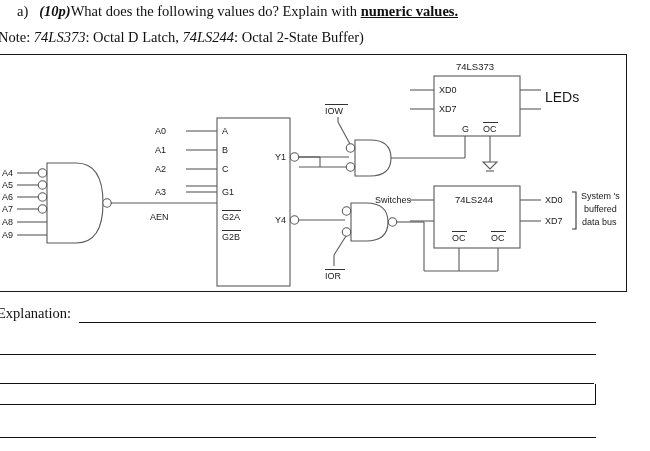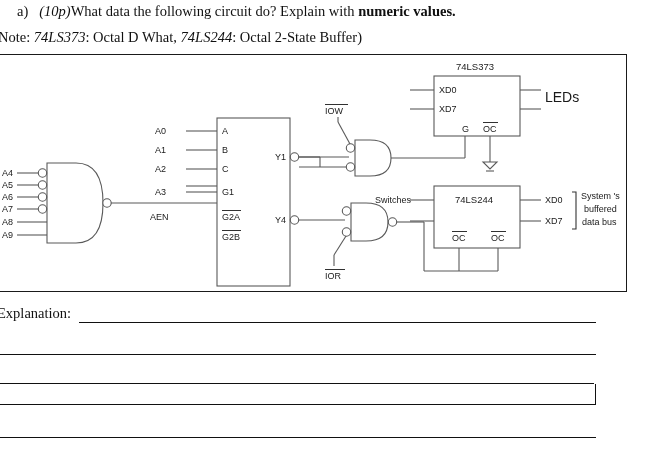--- a/index.html
+++ b/index.html
@@ -16,22 +16,22 @@
   
   .q-line{
     position:absolute;
     font-family:"Liberation Serif",serif;
     font-size:14.5px;
     white-space:nowrap;
     color:#101010;
   }
   #q-a{left:17px;top:3px;}
   #q-a .lbl{margin-right:11px;}
-  #q-a .pts{font-style:italic;font-weight:normal;}
-  #q-a .underline{font-weight:bold;}
+  #q-a .pts{font-style:italic;font-weight:bold;}
+  #q-a .underline{font-weight:bold;text-decoration:underline;}
   #note-line{left:-2px;top:29px;}
   #note-line .part{font-style:italic;}
 
   
   #diagram{
     position:absolute;
     left:0px;top:54px;
     width:627px;height:238px;
     border:1px solid #1a1a1a;
     border-left:none;
@@ -56,25 +56,25 @@
     width:0;
     border-left:1.3px solid #111;
   }
 </style>
 </head>
 <body>
 
 <div id="root">
 
   <div class="q-line" id="q-a">
-    <span class="lbl">a)</span><span class="pts">(10p)</span><span>What data the following circuit do? Explain with</span>&nbsp;<span class="underline">numeric values.</span>
+    <span class="lbl">a)</span><span class="pts">(10p)</span><span>What does the following values do? Explain with</span>&nbsp;<span class="underline">numeric values.</span>
   </div>
 
   <div class="q-line" id="note-line">
-    <span>Note: </span><span class="part">74LS373</span><span>: Octal D What, </span><span class="part">74LS244</span><span>: Octal 2-State Buffer)</span>
+    <span>Note: </span><span class="part">74LS373</span><span>: Octal D Latch, </span><span class="part">74LS244</span><span>: Octal 2-State Buffer)</span>
   </div>
 
   <div id="diagram">
     <svg id="svgwrap" viewBox="0 0 627 238" xmlns="http://www.w3.org/2000/svg">
       <defs>
         <style>
           .w{stroke:#595959;stroke-width:1.1;fill:none;}
           .wk{stroke:#333;stroke-width:1.1;fill:none;}
           .bx{stroke:#595959;stroke-width:1.1;fill:#fff;}
           .bub{stroke:#595959;stroke-width:1.1;fill:#fff;}

